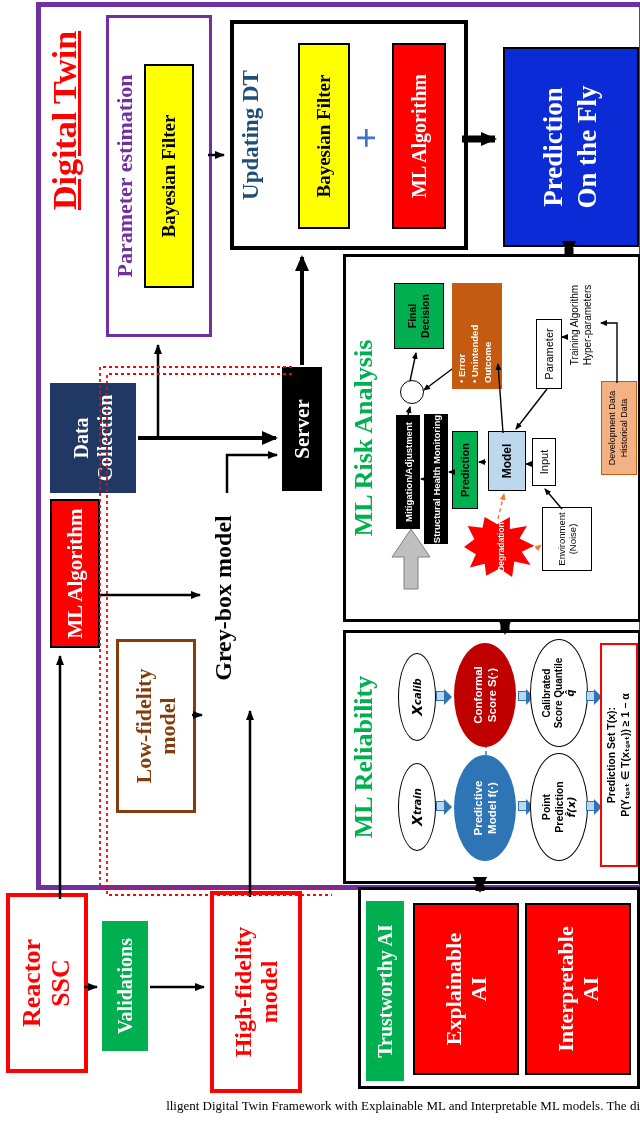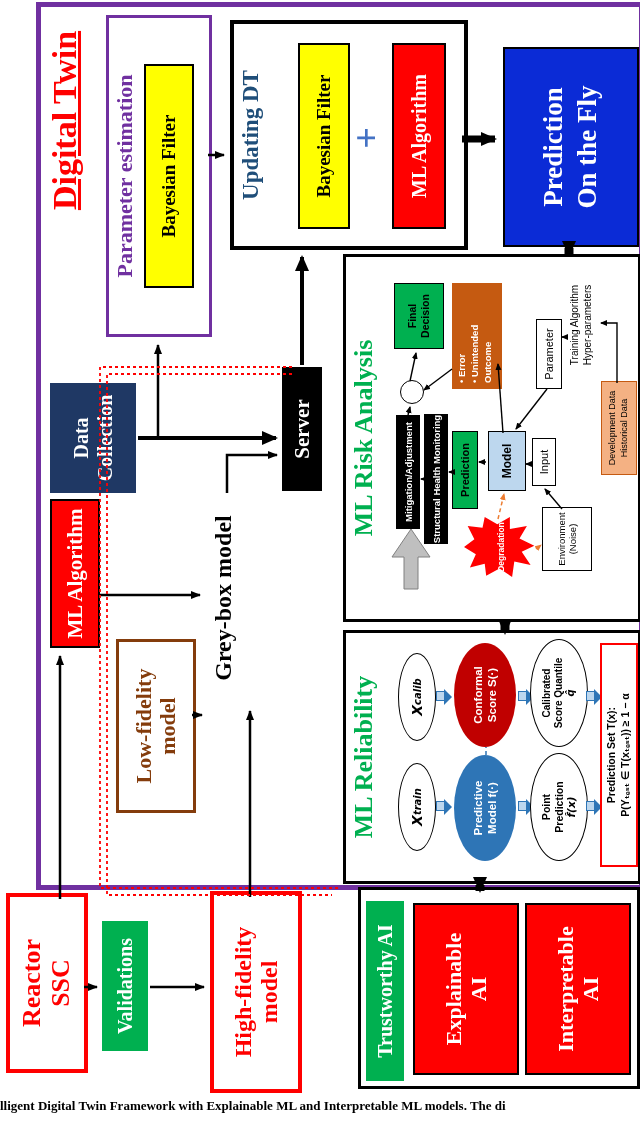--- a/index.html
+++ b/index.html
@@ -10,21 +10,21 @@
   .abs{position:absolute;}
   .flexc{display:flex;flex-direction:column;align-items:center;justify-content:center;text-align:center;}
   .serif{font-family:"Liberation Serif","DejaVu Serif",serif;}
   .sans{font-family:"Liberation Sans","DejaVu Sans",sans-serif;}
   .math{font-family:"DejaVu Sans",sans-serif;font-style:italic;}
   .oval{position:absolute;border-radius:50%;display:flex;flex-direction:column;align-items:center;justify-content:center;text-align:center;}
   .barr{position:absolute;width:16px;height:15px;}
   .barr i{position:absolute;left:4px;top:0;width:8px;height:7px;background:#BDD7EE;border:1px solid #2E75B6;display:block;}
   .barr b{position:absolute;left:0;top:8px;width:0;height:0;border-left:8px solid transparent;border-right:8px solid transparent;border-top:8px solid #2E75B6;display:block;}
   svg{position:absolute;left:0;top:0;pointer-events:none;}
-  .caption{position:absolute;left:0;top:1098px;width:640px;text-align:left;font-size:13px;color:#000;font-weight:bold;}
+  .caption{position:absolute;left:0;top:1098px;width:640px;text-align:right;font-size:13px;color:#000;}
 </style>
 </head>
 <body>
 
 <div id="stage">
 <div id="land">
 
   <div class="abs" style="left:205px;top:36px;width:878px;height:598px;border:5px solid #7030A0;"></div>
 
   <div class="abs serif" style="left:872px;top:46px;width:205px;font-size:34px;font-weight:bold;color:#FF0000;text-decoration:underline;text-align:center;">Digital Twin</div>

